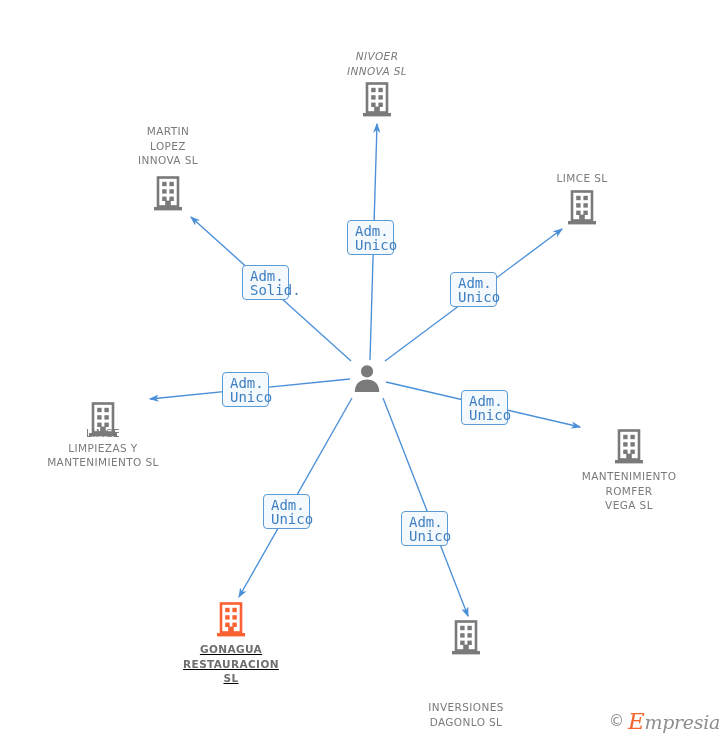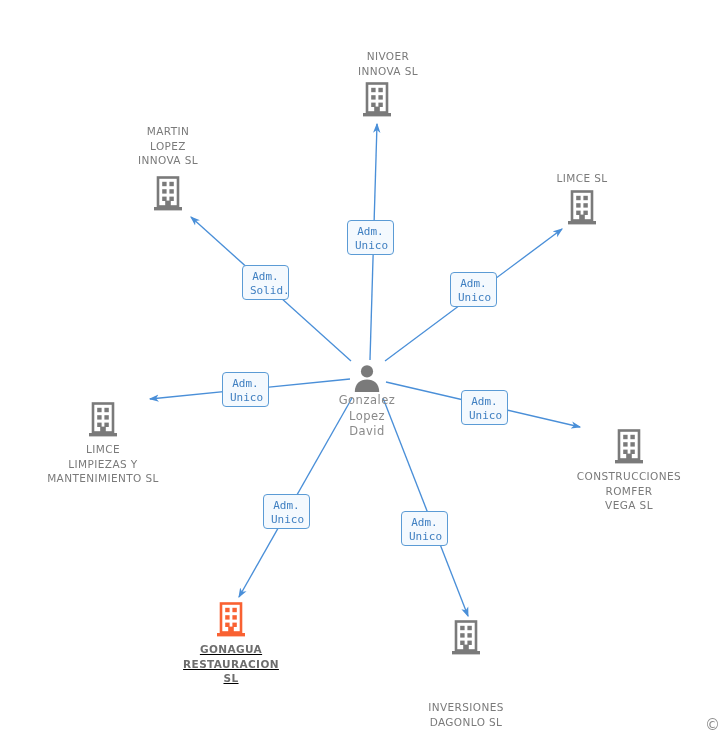--- a/index.html
+++ b/index.html
@@ -59,21 +59,21 @@
 
   .edge-label {
     position: absolute;
     box-sizing: border-box;
     background: #f4f9fe;
     border: 1px solid #5b9bd5;
     border-radius: 4px;
     padding: 4px 7px 5px 7px;
     color: #3f7fc1;
     font-family: "DejaVu Sans Mono", monospace;
-    font-size: 11px;
+    font-size: 14px;
     line-height: 13.5px;
     text-align: center;
     white-space: pre-line;
     box-shadow: 0 0 0 0 rgba(0,0,0,0);
   }
 
   #watermark {
     position: absolute;
     right: 8px;
     bottom: 6px;
@@ -118,38 +118,35 @@
       <line x1="383" y1="398" x2="468" y2="616" stroke="#4a8fd8" stroke-width="1.35" marker-end="url(#arrow-blue)"></line>
     </g>
 </svg>
 
 <div id="nodes-layer">
     <div class="node" style="left: 367px; top: 363px;">
       <span class="icon-wrap"><svg width="30" height="30" viewBox="0 0 30 30" aria-hidden="true">
           <circle cx="15" cy="8.4" r="6.1" fill="#7a7a7a"></circle>
           <path d="M2.8 29 C2.8 20.4 8.2 16.4 15 16.4 C21.8 16.4 27.2 20.4 27.2 29 Z" fill="#7a7a7a"></path>
         </svg></span>
-      <div class="person-label">Gonzalez
-Lopez
-David</div>
     </div>
     <div class="node" style="left: 377px; top: 82px;">
       <span class="icon-wrap"><svg width="30" height="36" viewBox="0 0 30 36" aria-hidden="true">
           <rect x="5" y="1.5" width="20" height="29" fill="none" stroke="#7a7a7a" stroke-width="2.6"></rect>
           <rect x="9.2" y="5.8" width="4.4" height="4.4" fill="#7a7a7a"></rect>
           <rect x="16.4" y="5.8" width="4.4" height="4.4" fill="#7a7a7a"></rect>
           <rect x="9.2" y="13.2" width="4.4" height="4.4" fill="#7a7a7a"></rect>
           <rect x="16.4" y="13.2" width="4.4" height="4.4" fill="#7a7a7a"></rect>
           <rect x="9.2" y="20.6" width="4.4" height="4.4" fill="#7a7a7a"></rect>
           <rect x="16.4" y="20.6" width="4.4" height="4.4" fill="#7a7a7a"></rect>
           <rect x="12.2" y="24.6" width="5.6" height="6.4" fill="#7a7a7a"></rect>
           <rect x="1" y="31" width="28" height="3.4" fill="#7a7a7a"></rect>
         </svg></span>
     </div>
-    <div class="node" style="left: 388px; top: 49px;">
+    <div class="node" style="left: 377px; top: 49px; font-style: italic;">
       <div class="node-label">NIVOER
 INNOVA SL</div>
     </div>
     <div class="node" style="left: 168px; top: 176px;">
       <span class="icon-wrap"><svg width="30" height="36" viewBox="0 0 30 36" aria-hidden="true">
           <rect x="5" y="1.5" width="20" height="29" fill="none" stroke="#7a7a7a" stroke-width="2.6"></rect>
           <rect x="9.2" y="5.8" width="4.4" height="4.4" fill="#7a7a7a"></rect>
           <rect x="16.4" y="5.8" width="4.4" height="4.4" fill="#7a7a7a"></rect>
           <rect x="9.2" y="13.2" width="4.4" height="4.4" fill="#7a7a7a"></rect>
           <rect x="16.4" y="13.2" width="4.4" height="4.4" fill="#7a7a7a"></rect>
@@ -186,40 +183,40 @@
           <rect x="9.2" y="5.8" width="4.4" height="4.4" fill="#7a7a7a"></rect>
           <rect x="16.4" y="5.8" width="4.4" height="4.4" fill="#7a7a7a"></rect>
           <rect x="9.2" y="13.2" width="4.4" height="4.4" fill="#7a7a7a"></rect>
           <rect x="16.4" y="13.2" width="4.4" height="4.4" fill="#7a7a7a"></rect>
           <rect x="9.2" y="20.6" width="4.4" height="4.4" fill="#7a7a7a"></rect>
           <rect x="16.4" y="20.6" width="4.4" height="4.4" fill="#7a7a7a"></rect>
           <rect x="12.2" y="24.6" width="5.6" height="6.4" fill="#7a7a7a"></rect>
           <rect x="1" y="31" width="28" height="3.4" fill="#7a7a7a"></rect>
         </svg></span>
     </div>
-    <div class="node" style="left: 103px; top: 442px;">
+    <div class="node" style="left: 103px; top: 426px;">
       <div class="node-label">LIMCE
 LIMPIEZAS Y
 MANTENIMIENTO SL</div>
     </div>
     <div class="node" style="left: 629px; top: 429px;">
       <span class="icon-wrap"><svg width="30" height="36" viewBox="0 0 30 36" aria-hidden="true">
           <rect x="5" y="1.5" width="20" height="29" fill="none" stroke="#7a7a7a" stroke-width="2.6"></rect>
           <rect x="9.2" y="5.8" width="4.4" height="4.4" fill="#7a7a7a"></rect>
           <rect x="16.4" y="5.8" width="4.4" height="4.4" fill="#7a7a7a"></rect>
           <rect x="9.2" y="13.2" width="4.4" height="4.4" fill="#7a7a7a"></rect>
           <rect x="16.4" y="13.2" width="4.4" height="4.4" fill="#7a7a7a"></rect>
           <rect x="9.2" y="20.6" width="4.4" height="4.4" fill="#7a7a7a"></rect>
           <rect x="16.4" y="20.6" width="4.4" height="4.4" fill="#7a7a7a"></rect>
           <rect x="12.2" y="24.6" width="5.6" height="6.4" fill="#7a7a7a"></rect>
           <rect x="1" y="31" width="28" height="3.4" fill="#7a7a7a"></rect>
         </svg></span>
     </div>
     <div class="node" style="left: 629px; top: 469px;">
-      <div class="node-label">CONSTRUCCIONES
+      <div class="node-label">MANTENIMIENTO
 ROMFER
 VEGA SL</div>
     </div>
     <div class="node" style="left: 231px; top: 602px;">
       <span class="icon-wrap"><svg width="30" height="36" viewBox="0 0 30 36" aria-hidden="true">
           <rect x="5" y="1.5" width="20" height="29" fill="none" stroke="#f96132" stroke-width="2.6"></rect>
           <rect x="9.2" y="5.8" width="4.4" height="4.4" fill="#f96132"></rect>
           <rect x="16.4" y="5.8" width="4.4" height="4.4" fill="#f96132"></rect>
           <rect x="9.2" y="13.2" width="4.4" height="4.4" fill="#f96132"></rect>
           <rect x="16.4" y="13.2" width="4.4" height="4.4" fill="#f96132"></rect>
@@ -264,13 +261,14 @@
     <div class="edge-label" style="left: 461px; top: 390px; width: 47px; height: 35px;">Adm.
 Unico</div>
     <div class="edge-label" style="left: 263px; top: 494px; width: 47px; height: 35px;">Adm.
 Unico</div>
     <div class="edge-label" style="left: 401px; top: 511px; width: 47px; height: 35px;">Adm.
 Unico</div>
   </div>
 
 <div id="watermark">
   <span class="copy-mark">©</span>
+  <span class="brand"><span class="brand-initial">E</span><span>mpresia</span></span>
 </div>
 
 </body></html>

